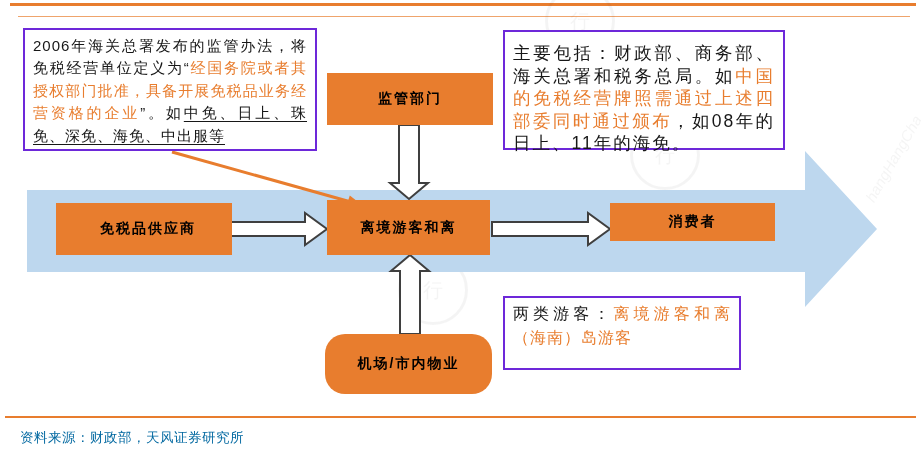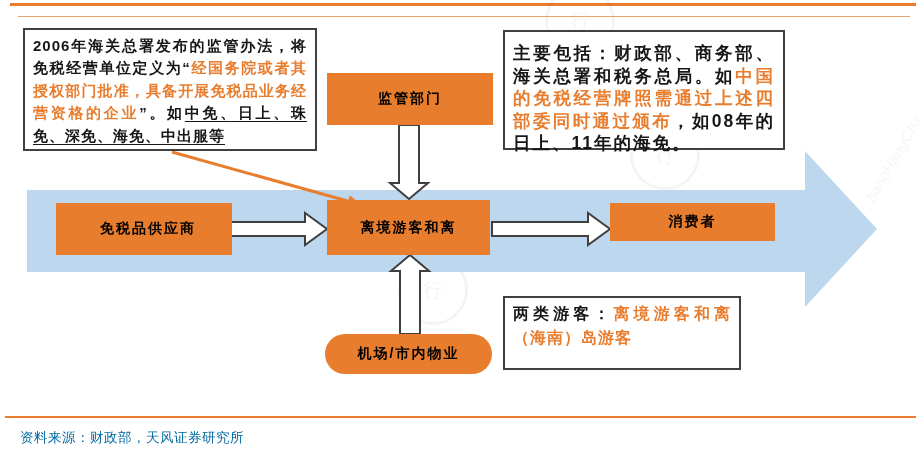--- a/index.html
+++ b/index.html
@@ -6,42 +6,42 @@
   #canvas{
     position:relative;width:921px;height:457px;background:#fff;overflow:hidden;
     font-family:"Liberation Sans","DejaVu Sans",sans-serif;
   }
   .abs{position:absolute;}
   
   .rule-thick{left:10px;top:3px;width:906px;height:3px;background:#E87D2E;}
   .rule-thin{left:18px;top:16px;width:892px;height:1px;background:#E87D2E;opacity:.7;}
   
   .callout{
-    background:#fff;border:2px solid #404040;box-sizing:border-box;
-    color:#171717;font-weight:bold;z-index:3;
+    background:#fff;border:2px solid #6d28d9;box-sizing:border-box;
+    color:#171717;font-weight:normal;z-index:3;
   }
   .callout p{margin:0;text-align:justify;}
   .co-def{left:23px;top:28px;width:294px;height:123px;padding:5px 8px;
     font-size:15px;line-height:22.4px;letter-spacing:1px;}
   .co-reg{left:503px;top:30px;width:282px;height:120px;padding:10px 8px;
     font-size:17.5px;line-height:22.5px;letter-spacing:2px;}
   .co-tour{left:503px;top:296px;width:238px;height:74px;padding:4px 8px;
     font-size:16px;line-height:24px;letter-spacing:1px;}
   .seg-orange{color:#E87D2E;}
   .seg-underline{text-decoration:underline;text-underline-offset:3px;}
   
   .node{
     background:#E87D2E;color:#000000;font-weight:bold;font-size:14px;letter-spacing:2px;
     display:flex;align-items:center;justify-content:center;z-index:4;text-align:center;
   }
   .n-regulator{left:327px;top:73px;width:166px;height:52px;}
   .n-supplier{left:56px;top:203px;width:168px;height:52px;padding-left:8px;}
   .n-operator{left:327px;top:200px;width:163px;height:55px;}
   .n-consumer{left:610px;top:203px;width:165px;height:38px;}
-  .n-property{left:325px;top:334px;width:167px;height:40px;border-radius:20px;}
+  .n-property{left:325px;top:334px;width:167px;height:60px;border-radius:20px;}
   
   #arrow-layer{left:0;top:0;width:921px;height:457px;z-index:2;}
   
   .rule-bottom{left:5px;top:416px;width:911px;height:2px;background:#E87D2E;}
   .source{left:20px;top:429px;font-size:13.5px;color:#0369a1;letter-spacing:.5px;z-index:3;}
   
   .wm{z-index:1;opacity:.05;color:#444;pointer-events:none;}
   .wm .wm-text{font-size:15px;font-style:italic;display:block;transform:rotate(-60deg);}
   .wm-circle{width:64px;height:64px;border:3px solid #444;border-radius:50%;
     display:flex;align-items:center;justify-content:center;font-size:20px;color:#444;}

